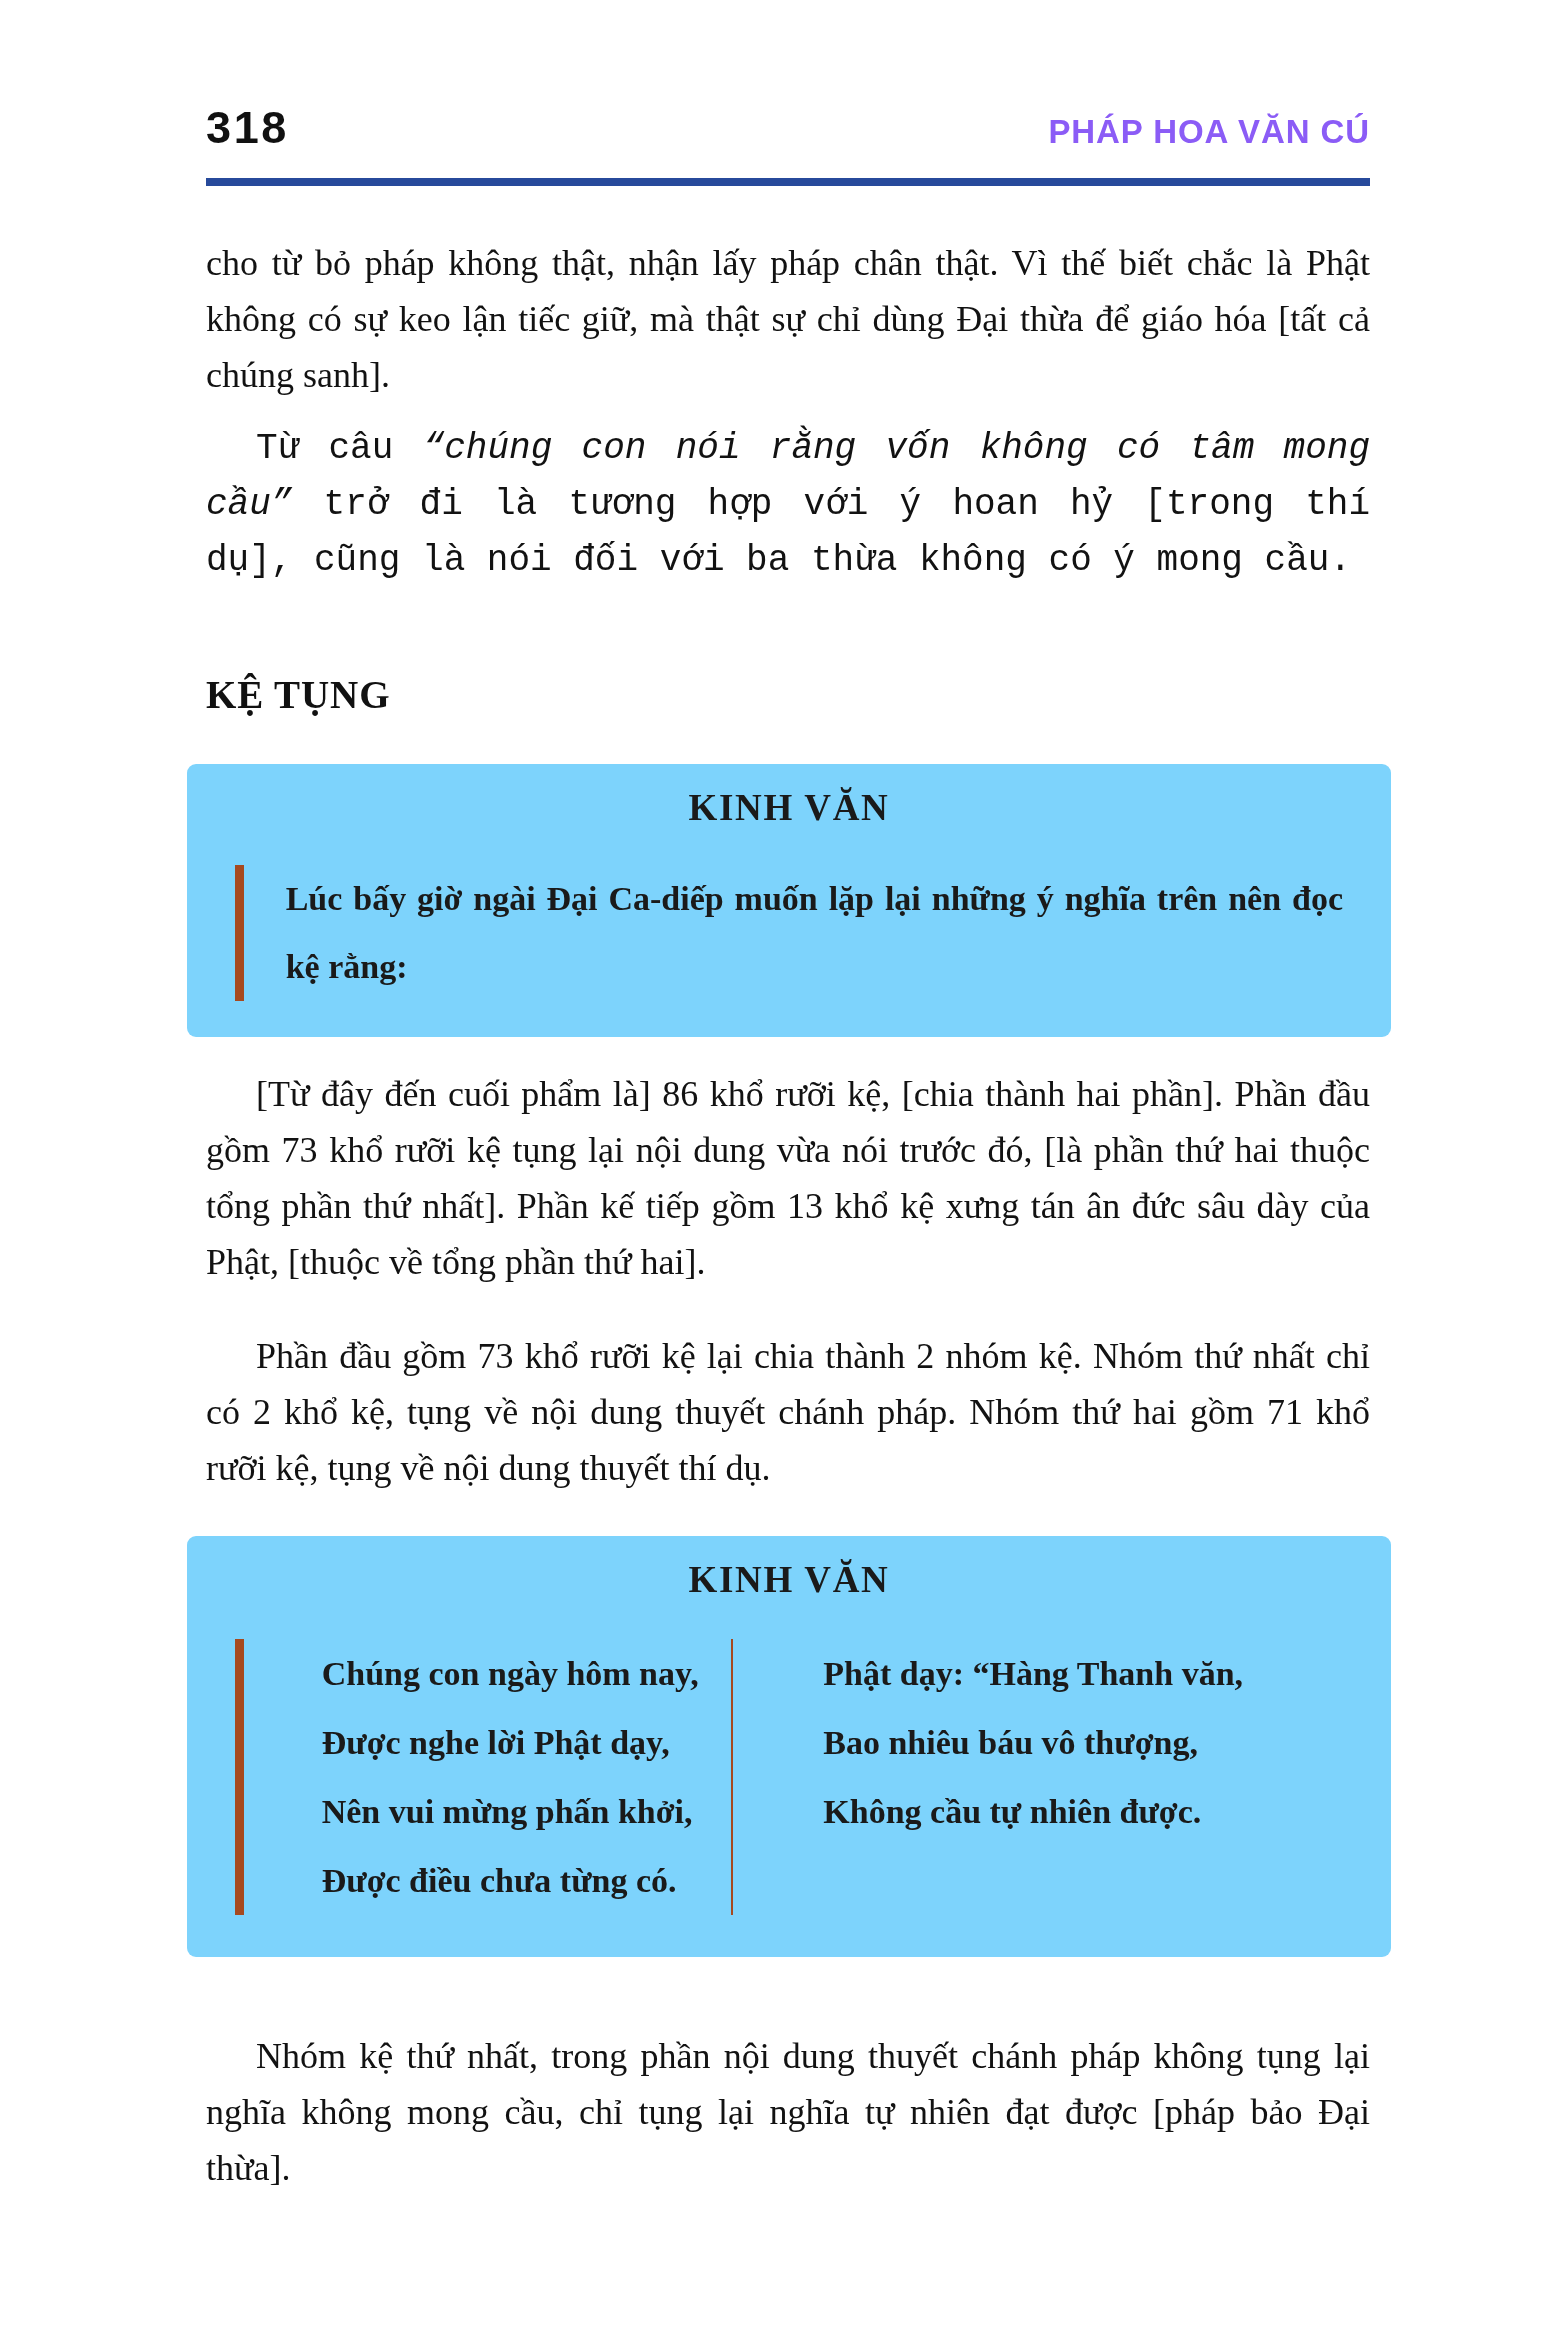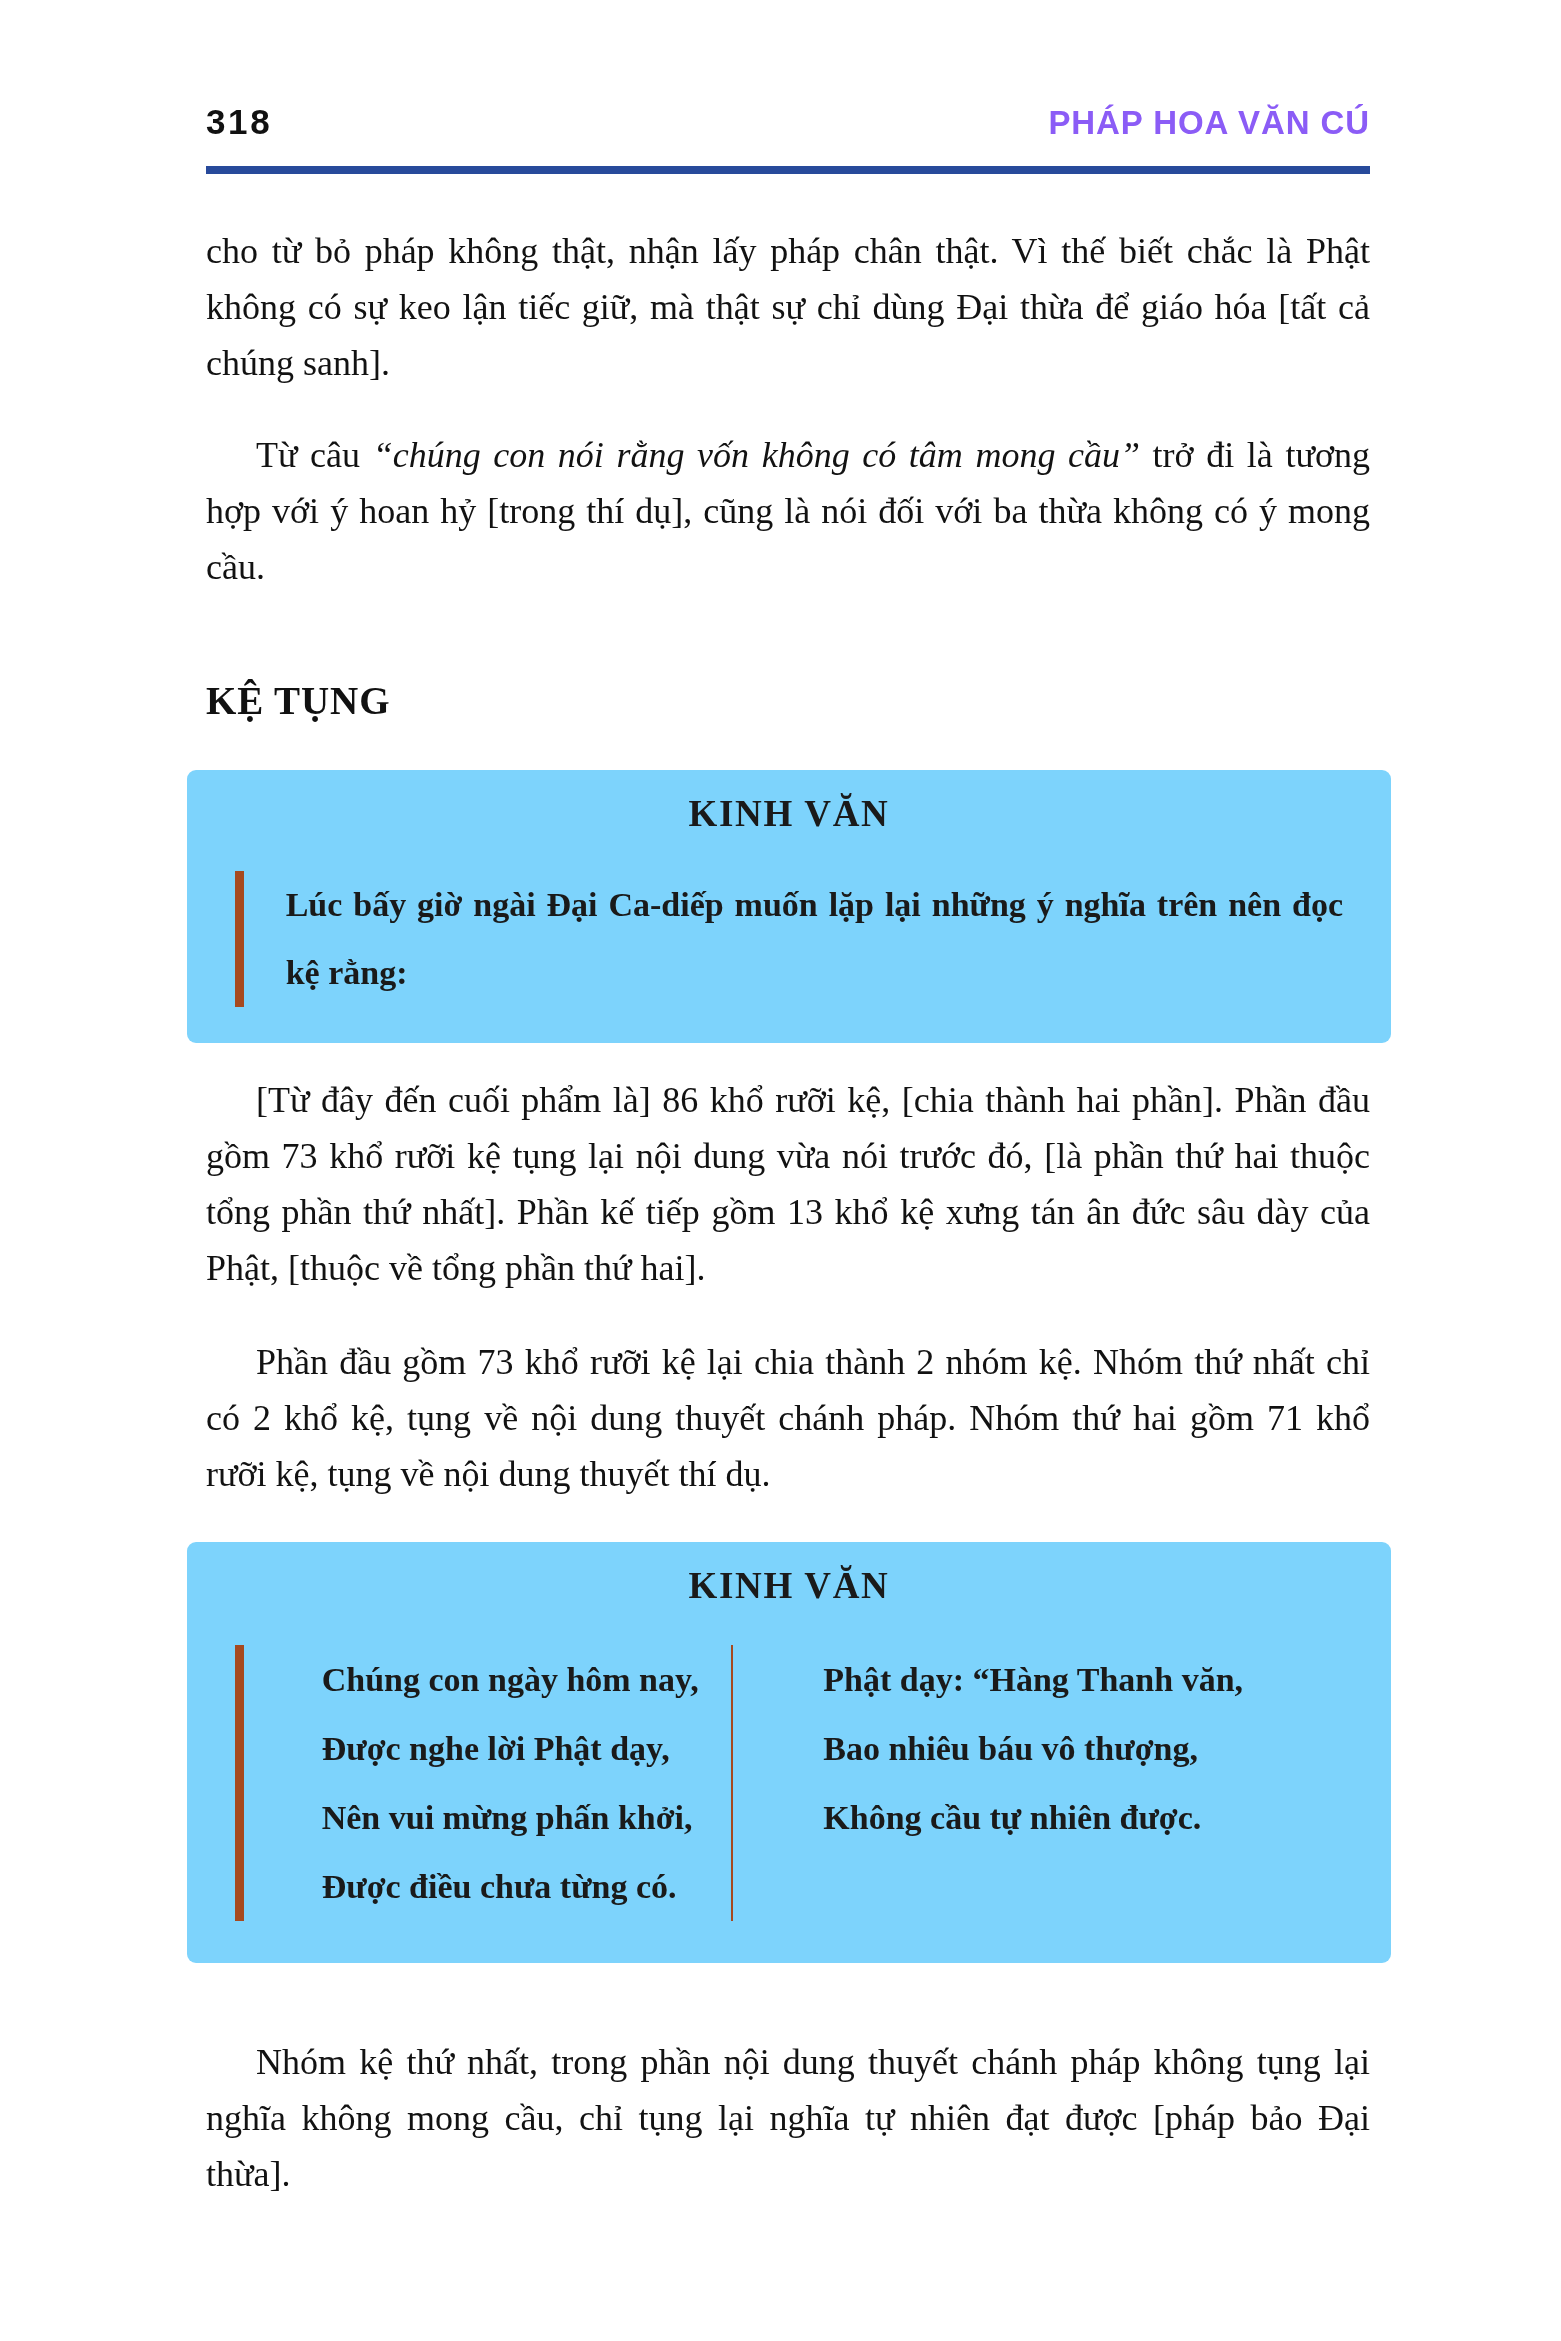--- a/index.html
+++ b/index.html
@@ -19,21 +19,21 @@
   }
   
   .page-header {
     display: flex;
     justify-content: space-between;
     align-items: baseline;
   }
   .page-number {
     font-family: "Liberation Sans", sans-serif;
     font-weight: bold;
-    font-size: 35px;
+    font-size: 45px;
     letter-spacing: 2.6px;
     color: #111111;
   }
   .running-title {
     font-family: "Liberation Sans", sans-serif;
     font-weight: bold;
     font-size: 33px;
     letter-spacing: 0.9px;
     color: #8b5cf6;
   }
@@ -44,21 +44,21 @@
   }
   
   .para {
     font-size: 36px;
     line-height: 56px;
     text-align: justify;
     margin: 0;
   }
   .para.first { margin-top: 49px; }
   .para.indent { text-indent: 50px; }
-  .para.p2 { margin-top: 36px; }
+  .para.p2 { margin-top: 18px; font-family: Liberation Mono, monospace; }
   .para.p3 { margin-top: 29.5px; }
   .para.p4 { margin-top: 38px; }
   .para.closing { margin-top: 71px; }
   .italic { font-style: italic; }
   .section-heading {
     margin-top: 83px;
     font-size: 39px;
     font-weight: bold;
     letter-spacing: 0.9px;
     color: #111111;

